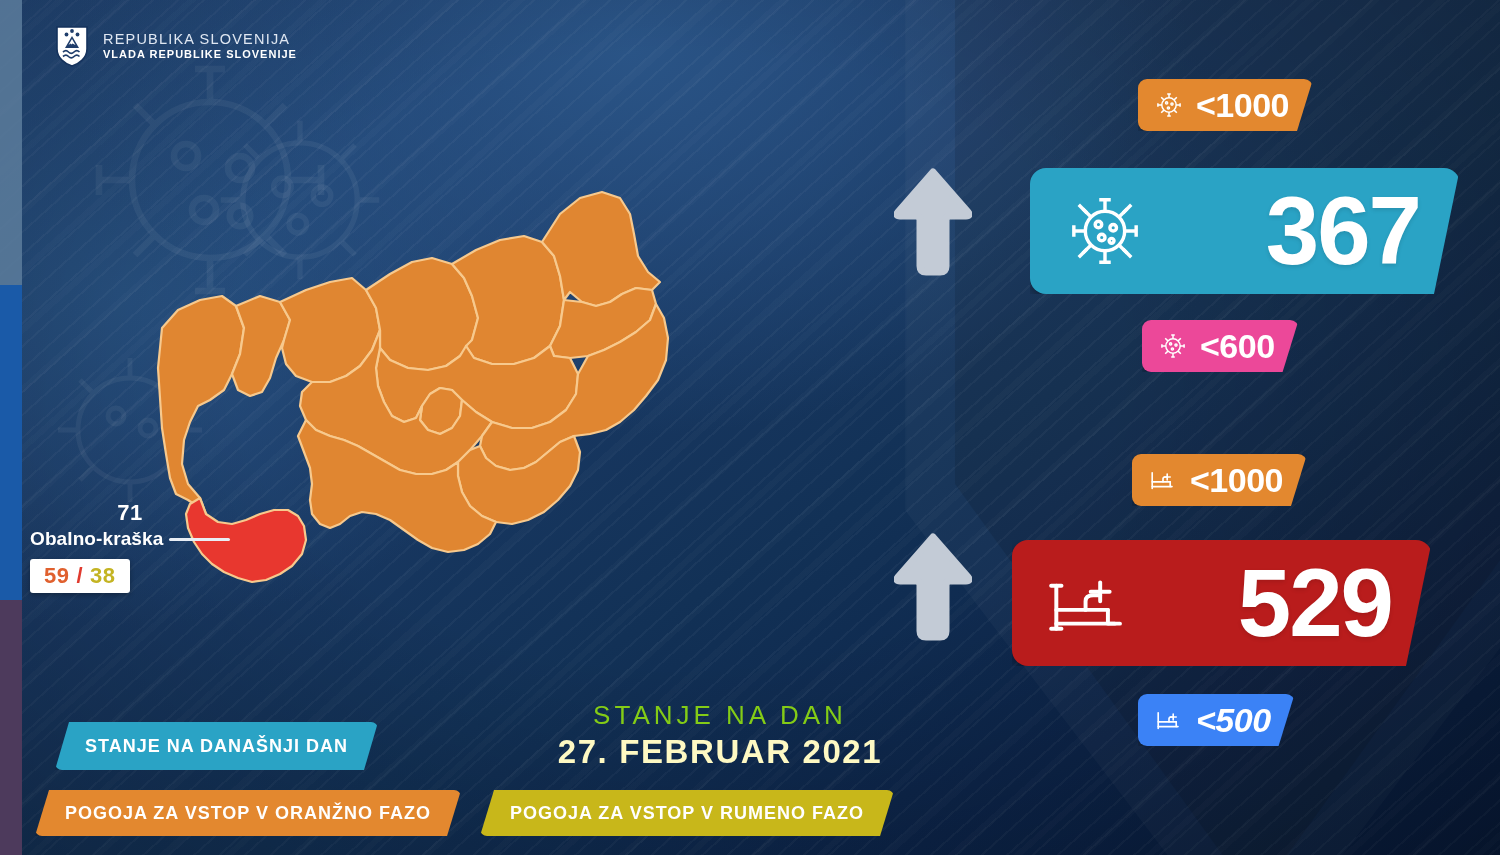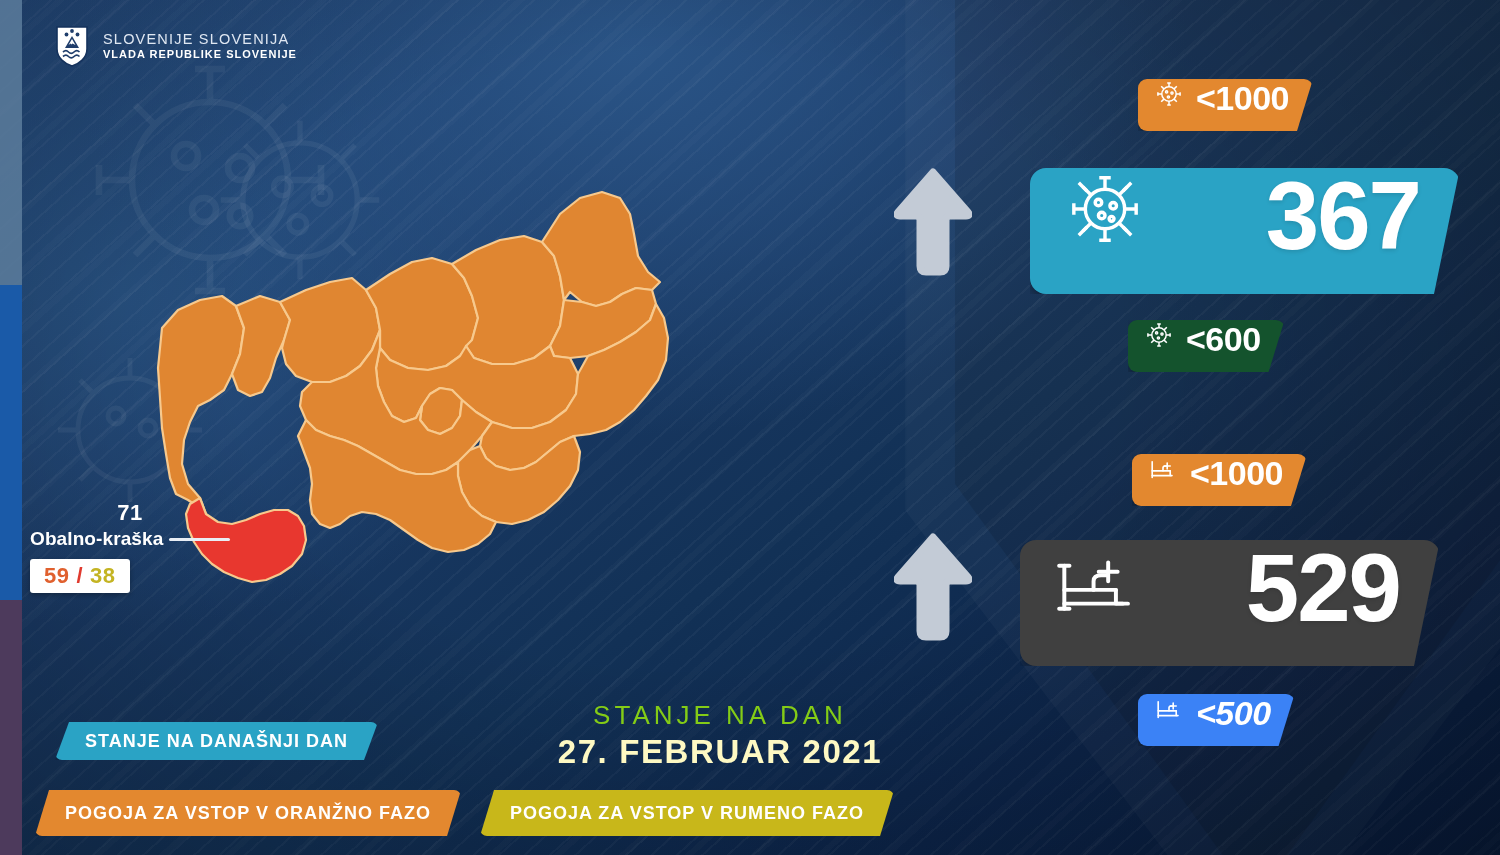--- a/index.html
+++ b/index.html
@@ -103,21 +103,21 @@
   }
   .pill-a { color:#e0602e; }
   .pill-s { color:#e03a2e; }
   .pill-b { color:#c4b423; }
 
   
   #badges { position:absolute; left:880px; top:0; width:620px; height:800px; }
 
   .badge {
     position:absolute;
-    display:flex; align-items:flex-start;
+    display:flex; align-items:center;
     color:#ffffff; font-weight:bold;
     box-shadow:0 4px 9px rgba(0,0,0,0.32);
   }
   .badge.small {
     height:52px; padding:0 24px 0 16px; gap:12px;
     font-size:34px; letter-spacing:-0.5px;
     border-radius:9px;
   }
   .badge.big {
     height:126px; padding:0 40px 0 34px;
@@ -133,21 +133,21 @@
 
   .arrow { position:absolute; width:78px; height:110px; }
 
   
   #legend-row1 { position:absolute; left:55px; top:722px; }
   #legend-row2 { position:absolute; left:35px; top:790px; }
   #legend-row3 { position:absolute; left:480px; top:790px; }
 
   .legbar {
     display:flex; align-items:center; justify-content:center;
-    height:38px; padding:0 30px;
+    height:48px; padding:0 30px;
     color:#ffffff; font-weight:bold; font-size:18px; letter-spacing:1.0px;
     border-radius:7px;
     clip-path:polygon(14px 0, 100% 0, calc(100% - 14px) 100%, 0 100%);
     box-shadow:0 3px 7px rgba(0,0,0,0.28);
   }
   .legbar.wide { height:46px; }
 
   #datebox {
     position:absolute; left:500px; top:700px; width:440px; text-align:center;
   }
@@ -215,21 +215,21 @@
     <path d="M2 3 h30 v22 c0 9 -8 15 -15 17 C10 40 2 34 2 25 Z" fill="#ffffff" stroke="#15325c" stroke-width="1.6"></path>
     <path d="M17 12 l7 12 h-14 Z" fill="#1f3d6b"></path>
     <path d="M13.5 21 l3.5 -6 l3.5 6 l-3 -1.5 l-1 1 l-1 -1 Z" fill="#ffffff"></path>
     <path d="M8 28 q3 -2.6 5.5 0 q2.8 2.6 5.5 0 q2.8 -2.6 5.5 0" fill="none" stroke="#1f3d6b" stroke-width="1.7"></path>
     <path d="M8 32.5 q3 -2.6 5.5 0 q2.8 2.6 5.5 0 q2.8 -2.6 5.5 0" fill="none" stroke="#1f3d6b" stroke-width="1.7"></path>
     <circle cx="17" cy="7" r="1.9" fill="#1f3d6b"></circle>
     <circle cx="11.5" cy="10.5" r="1.9" fill="#1f3d6b"></circle>
     <circle cx="22.5" cy="10.5" r="1.9" fill="#1f3d6b"></circle>
   </svg>
   <div class="hdr-lines">
-    <div class="hdr-top">SLOVENIJE SLOVENIJA</div>
+    <div class="hdr-top">REPUBLIKA SLOVENIJA</div>
     <div class="hdr-bot">VLADA REPUBLIKE SLOVENIJE</div>
   </div>
 </div>
 
 <div id="map-wrap">
   <svg id="map-svg" viewBox="0 0 730 480">
     <g stroke="#f7c98d" stroke-width="2.2" stroke-linejoin="round">
 
       <path fill="#e08631" d="M22 150 L38 132 L60 122 L82 118 L96 128 L104 150 L100 176 L92 196
            L84 212 L70 222 L58 228 L50 244 L44 262 L42 286 L48 306 L60 320
@@ -348,21 +348,21 @@
           <circle cx="58" cy="62" r="3"></circle>
         <path d="M50 26 V12 M50 74 V88 M26 50 H12 M74 50 H88
                  M33 33 L23 23 M67 33 L77 23 M33 67 L23 77 M67 67 L77 77"></path>
         <path d="M43 12 H57 M43 88 H57 M12 43 V57 M88 43 V57
                  M18 18 L28 28 M72 28 L82 18 M18 82 L28 72 M72 72 L82 82"></path>
       </g>
     </svg>
     <span class="bignum">367</span>
   </div>
 
-  <div class="badge small clip-right" style="left:248px; top:320px; background:#14532d;">
+  <div class="badge small clip-right" style="left:262px; top:320px; background:#ec4899;">
     <svg width="30" height="30" viewBox="0 0 100 100">
       <g fill="none" stroke="#ffffff" stroke-width="5">
         <circle cx="50" cy="50" r="24"></circle>
         <circle cx="42" cy="43" r="3.6"></circle>
           <circle cx="60" cy="47" r="3.6"></circle>
         <circle cx="48" cy="60" r="3.6"></circle>
         <path d="M50 26 V13 M50 74 V87 M26 50 H13 M74 50 H87
                  M33 33 L24 24 M67 33 L76 24 M33 67 L24 76 M67 67 L76 76"></path>
         <path d="M44 13 H56 M44 87 H56 M13 44 V56 M87 44 V56"></path>
       </g>
@@ -382,21 +382,21 @@
         <path d="M14 56 H74"></path>
         <path d="M14 72 H80"></path>
         <path d="M74 56 V72"></path>
         <path d="M50 56 V46 q0 -6 8 -6 h6"></path>
         <path d="M64 30 V50 M54 40 H74"></path>
       </g>
     </svg>
     <span>&lt;1000</span>
   </div>
 
-  <div class="badge big clip-right-big" style="left:140px; top:540px; width:420px; background:#404040;">
+  <div class="badge big clip-right-big" style="left:132px; top:540px; width:420px; background:#b91c1c;">
     <svg width="86" height="86" viewBox="0 0 100 100">
       <g fill="none" stroke="#ffffff" stroke-width="4.6" stroke-linecap="round">
         <path d="M12 30 V80"></path>
           <path d="M6 30 H18"></path>
           <path d="M6 80 H18"></path>
         <path d="M12 58 H72"></path>
         <path d="M12 74 H80"></path>
           <path d="M74 74 H86"></path>
         <path d="M72 58 V74"></path>
         <path d="M46 58 V48 q0 -7 9 -7 h8"></path>

